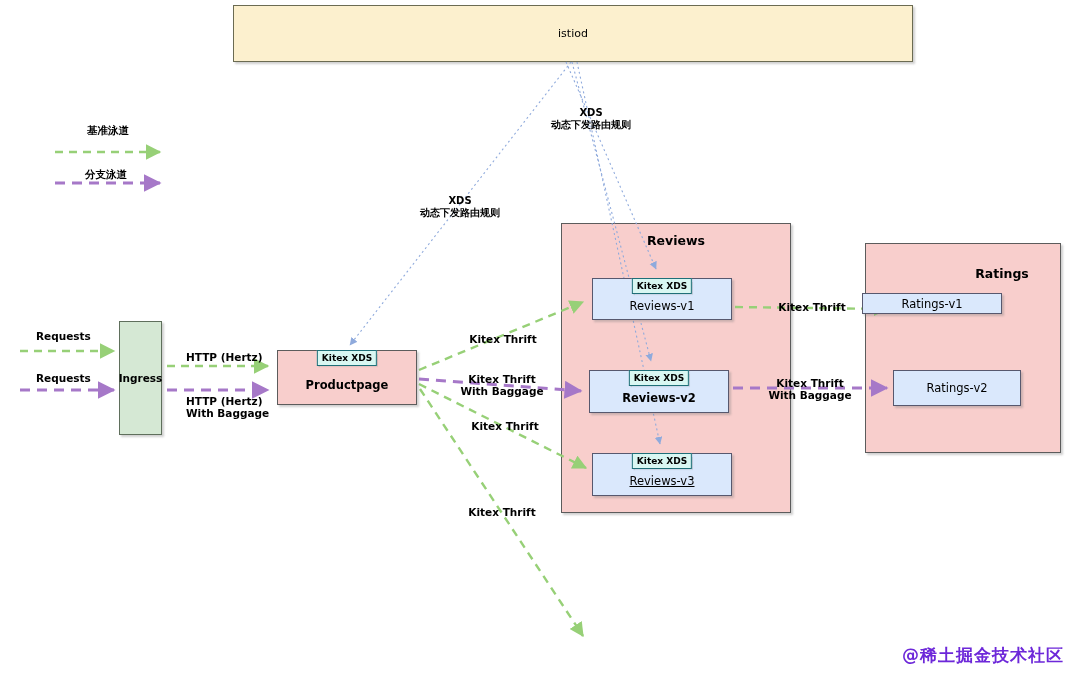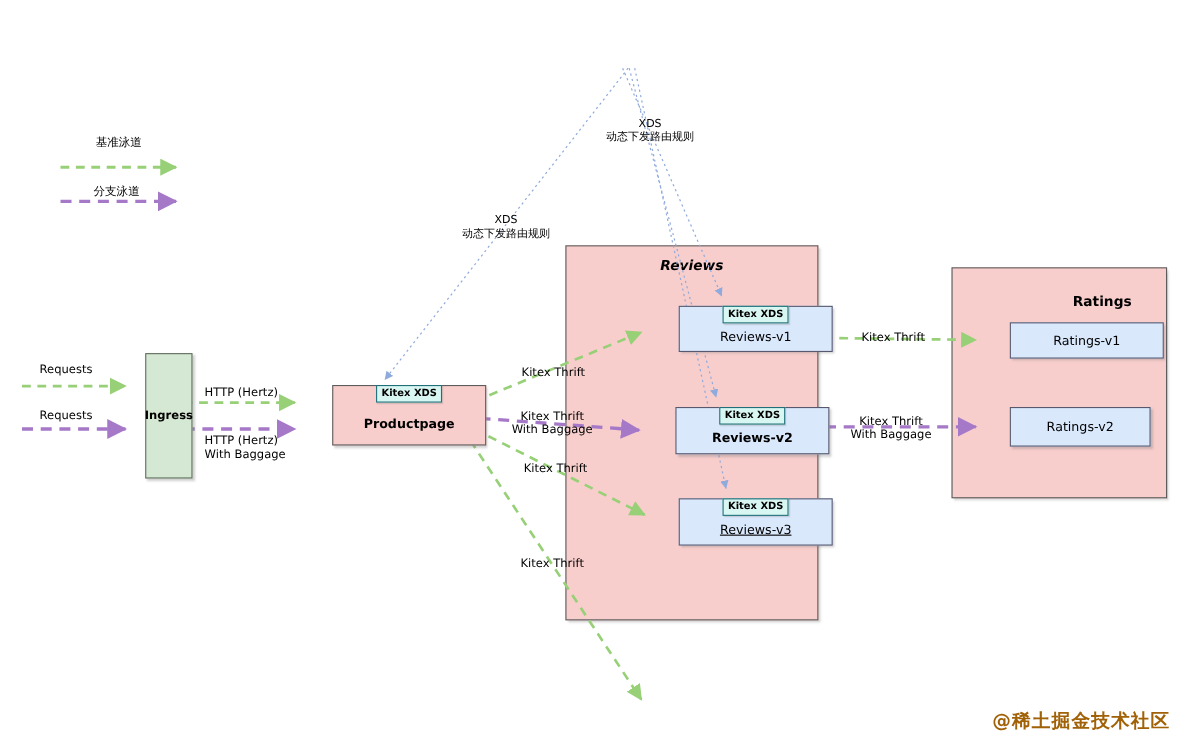--- a/index.html
+++ b/index.html
@@ -15,45 +15,48 @@
   .group{
     position:absolute;box-sizing:border-box;border:1.6px solid #5c5c5c;
     background:#f8cecc;box-shadow:2px 2px 2px rgba(120,120,120,0.35);z-index:1;
   }
   .group-title{position:absolute;width:100%;text-align:center;font-weight:bold;font-size:12.5px;z-index:3;}
   .pink{background:#f8cecc;}
   .yellow{background:#fcf0ce;border-color:#6b6b52;}
   .green{background:#d5e8d4;border-color:#5f6f5c;}
   .blue{background:#dae8fc;border-color:#57586e;}
   .node-label{font-weight:bold;font-size:11.5px;text-align:center;}
-  .svc{z-index:3;margin-left:25px;}
+  .svc{z-index:3;}
   .tab{
     position:absolute;top:-1px;left:50%;transform:translateX(-50%);
     background:#d9f7f2;border:1.4px solid #1f6f78;box-sizing:border-box;
     font-weight:bold;font-size:9px;padding:2px 4px 2px 4px;white-space:nowrap;
     box-shadow:1px 1px 1px rgba(120,120,120,0.3);
   }
   .edge-label{
-    position:absolute;font-size:10.5px;font-weight:400;text-align:center;
+    position:absolute;font-size:10.5px;font-weight:700;text-align:center;
     line-height:1.15;white-space:nowrap;z-index:4;background:transparent;
   }
   .edge-label.small{font-size:10px;}
   svg.wires{position:absolute;left:0;top:0;z-index:2;pointer-events:none;}
   .watermark{
-    position:absolute;right:16px;bottom:14px;font-size:17px;color:#a16207;
+    position:absolute;right:16px;bottom:14px;font-size:17px;color:#6d28d9;
     letter-spacing:1px;z-index:5;font-weight:600;
   }
 </style>
 </head>
 <body>
 
 <div class="canvas">
 
+  <div class="box yellow" style="left:233px;top:5px;width:680px;height:57px;">
+    <span class="node-label" style="font-weight:normal;font-size:11px;">istiod</span>
+  </div>
 
-  <div class="group" style="left:514px;top:223px;width:230px;height:341px;font-style:italic;">
+  <div class="group" style="left:561px;top:223px;width:230px;height:290px;">
     <div class="group-title" style="top:9px;">Reviews</div>
   </div>
   <div class="group" style="left:865px;top:243px;width:196px;height:210px;">
     <div class="group-title" style="top:22px;margin-left:39px;">Ratings</div>
   </div>
 
   <svg class="wires" width="1080" height="681" viewBox="0 0 1080 681">
     <defs>
       <marker id="ag" markerWidth="7" markerHeight="7" refX="5.5" refY="3" orient="auto">
         <path d="M0,0 L6,3 L0,6 Z" fill="#97d077"></path>
@@ -85,21 +88,21 @@
 
     <path d="M571,62 L350,345" stroke="#8faadc" stroke-width="1.1" fill="none" stroke-dasharray="2 3" marker-end="url(#ab)"></path>
     <path d="M566,62 L656,269" stroke="#8faadc" stroke-width="1.1" fill="none" stroke-dasharray="2 3" marker-end="url(#ab)"></path>
     <path d="M572,62 L651,361" stroke="#8faadc" stroke-width="1.1" fill="none" stroke-dasharray="2 3" marker-end="url(#ab)"></path>
     <path d="M577,62 L660,444" stroke="#8faadc" stroke-width="1.1" fill="none" stroke-dasharray="2 3" marker-end="url(#ab)"></path>
   </svg>
 
   <div class="edge-label" style="left:58px;top:124px;width:100px;">基准泳道</div>
   <div class="edge-label" style="left:56px;top:168px;width:100px;">分支泳道</div>
 
-  <div class="box green svc" style="left:107px;top:321px;width:43px;height:114px;">
+  <div class="box green svc" style="left:119px;top:321px;width:43px;height:114px;">
     <span class="node-label" style="font-size:10.5px;">Ingress</span>
   </div>
 
   <div class="box pink svc" style="left:277px;top:350px;width:140px;height:55px;">
     <div class="tab">Kitex XDS</div>
     <span class="node-label" style="margin-top:14px;">Productpage</span>
   </div>
 
   <div class="box blue svc" style="left:592px;top:278px;width:140px;height:42px;">
     <div class="tab">Kitex XDS</div>
@@ -107,21 +110,21 @@
   </div>
   <div class="box blue svc" style="left:589px;top:370px;width:140px;height:43px;">
     <div class="tab">Kitex XDS</div>
     <span class="node-label" style="font-weight:bold;margin-top:13px;">Reviews-v2</span>
   </div>
   <div class="box blue svc" style="left:592px;top:453px;width:140px;height:43px;">
     <div class="tab">Kitex XDS</div>
     <span class="node-label" style="font-weight:normal;margin-top:13px;text-decoration:underline;">Reviews-v3</span>
   </div>
 
-  <div class="box blue svc" style="left:893px;top:293px;width:140px;height:33px;">
+  <div class="box blue svc" style="left:862px;top:293px;width:140px;height:21px;">
     <span class="node-label" style="font-weight:normal;">Ratings-v1</span>
   </div>
   <div class="box blue svc" style="left:893px;top:370px;width:128px;height:36px;">
     <span class="node-label" style="font-weight:normal;">Ratings-v2</span>
   </div>
 
 
   <div class="edge-label small" style="left:541px;top:107px;width:100px;">
     <div>XDS</div>
     <div>动态下发路由规则</div>

